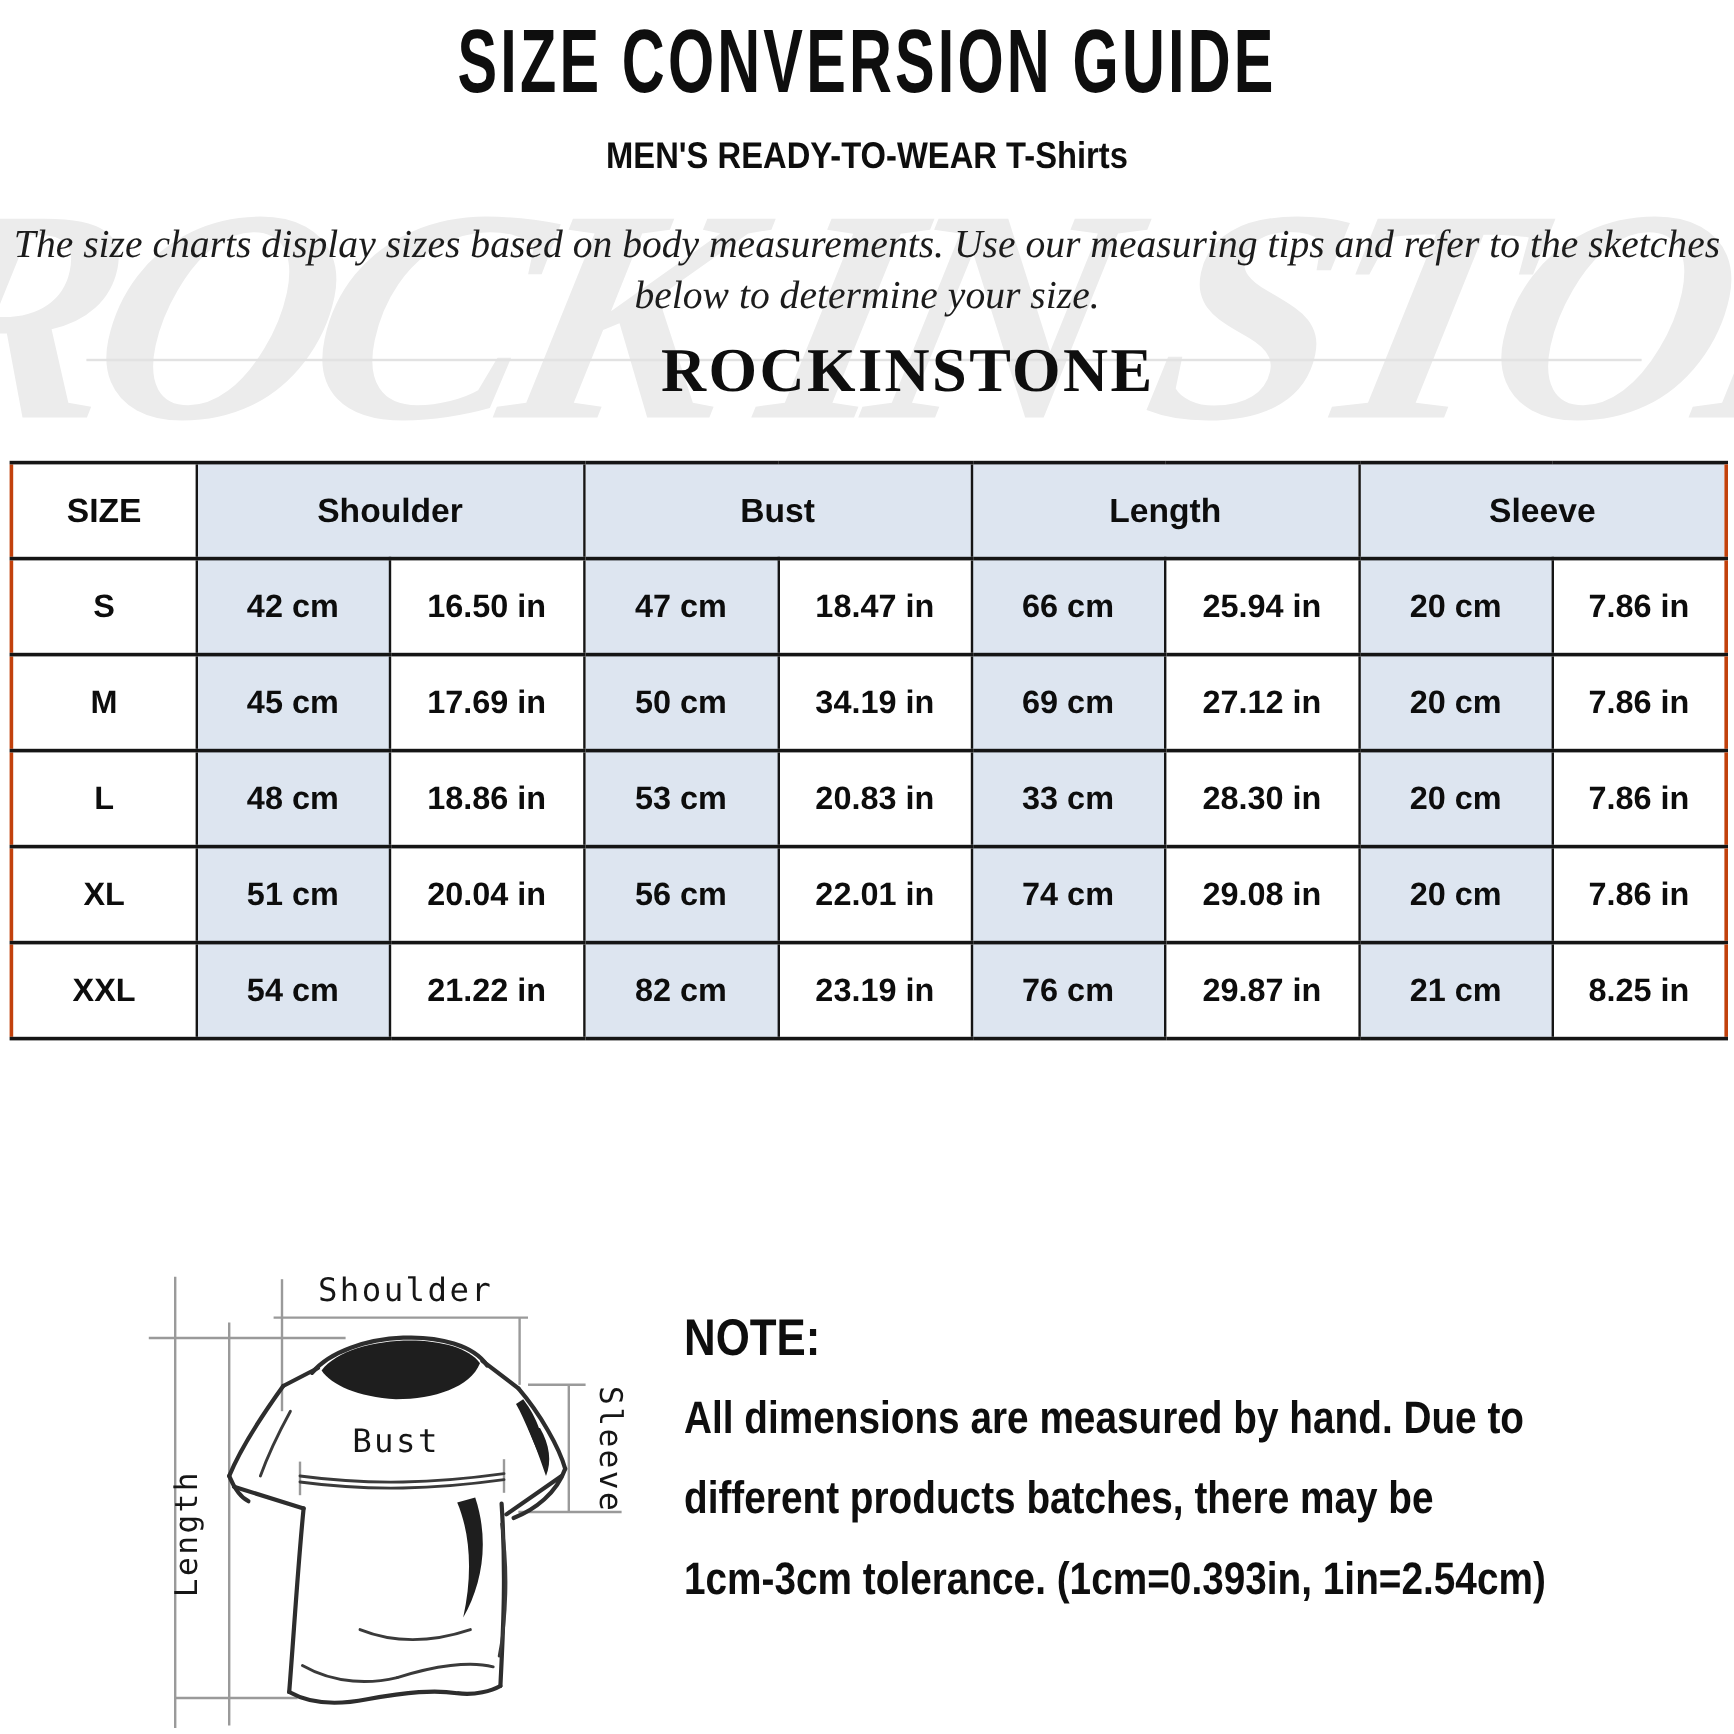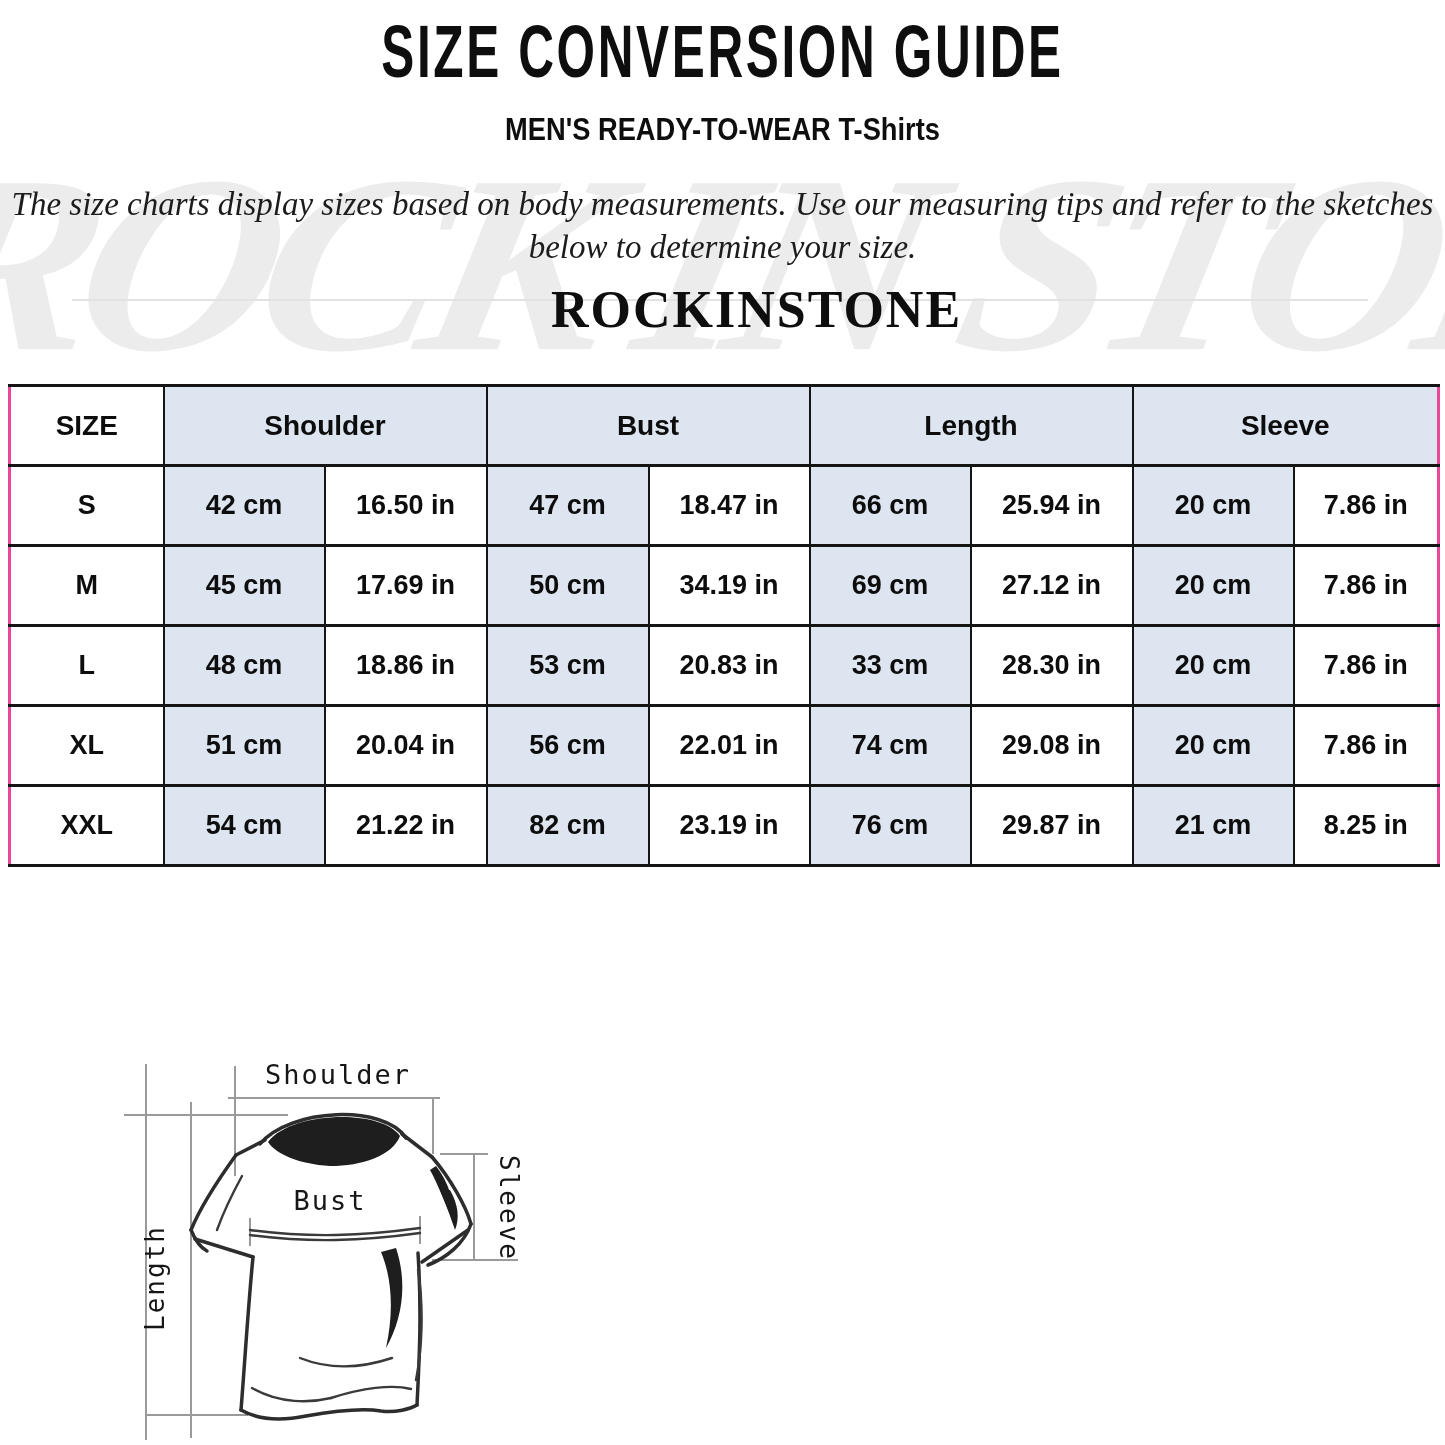--- a/index.html
+++ b/index.html
@@ -46,21 +46,21 @@
   .brand {
     position:absolute; top:280px; left:0; width:100%;
     text-align:center; font-family:"Liberation Serif", serif;
     font-weight:bold; font-size:52px; letter-spacing:2px;margin-left:34px;
   }
 
   
   .size-table-wrap { position:absolute; top:384px; left:8px; width:1429px; }
   table.size-table {
     border-collapse:collapse; table-layout:fixed; width:1429px;
-    border:3px solid #ec4899;
+    border:3px solid #c2410c;
   }
   .size-table td {
     border:2px solid #151515;
     border-top-width:3px; border-bottom-width:3px;
     text-align:center; vertical-align:middle;
     font-weight:bold; font-size:27px; color:#0d0d0d;
     height:77px; padding:0; overflow:hidden; white-space:nowrap;
   }
   .size-table td.blue { background:#dde5f0; }
   .size-table td.ghead { font-size:28px; }
@@ -232,15 +232,21 @@
         <path class="sketch-fill" d="M296,190 C308,226 302,262 286,290 C294,254 292,220 281,194 Z"></path>
         <path class="sketch-thin" d="M318,212 C324,250 322,292 316,322"></path>
       </g>
 
       <text x="238" y="26" font-size="27" text-anchor="middle">Shoulder</text>
       <text x="230" y="152" font-size="27" text-anchor="middle">Bust</text>
       <text x="64" y="220" font-size="26" text-anchor="middle" transform="rotate(-90 64 220)">Length</text>
       <text x="400" y="150" font-size="26" text-anchor="middle" transform="rotate(90 400 150)">Sleeve</text>
     </svg>
 
+    <div class="note">
+      <div class="note-line note-heading">NOTE:</div>
+      <div class="note-line note-body">All dimensions are measured by hand. Due to</div>
+      <div class="note-line note-body">different products batches, there may be</div>
+      <div class="note-line note-body">1cm-3cm tolerance. (1cm=0.393in, 1in=2.54cm)</div>
+    </div>
 
   </div>
 </div>
 
 </body></html>

